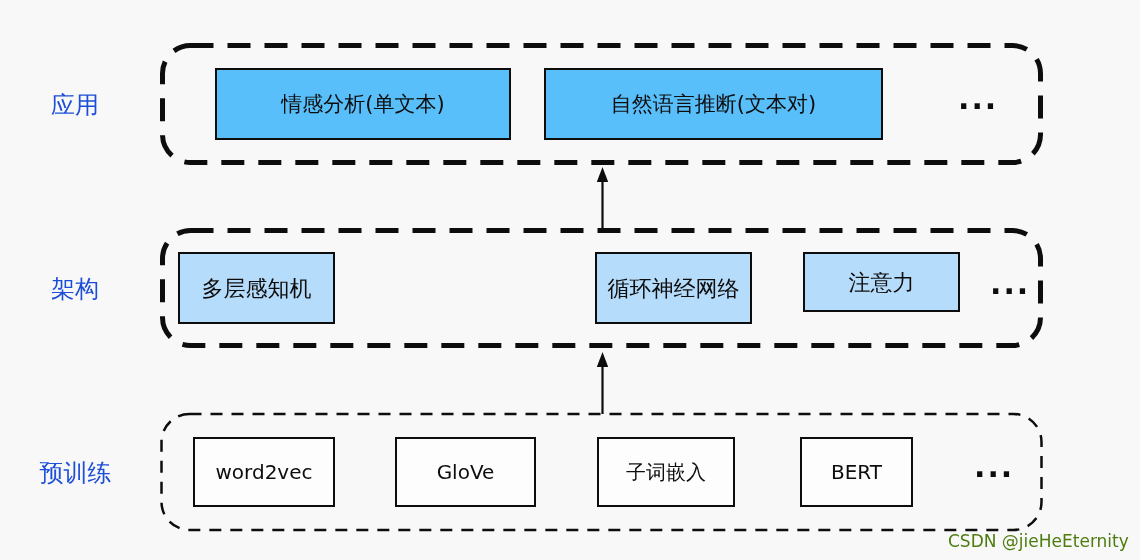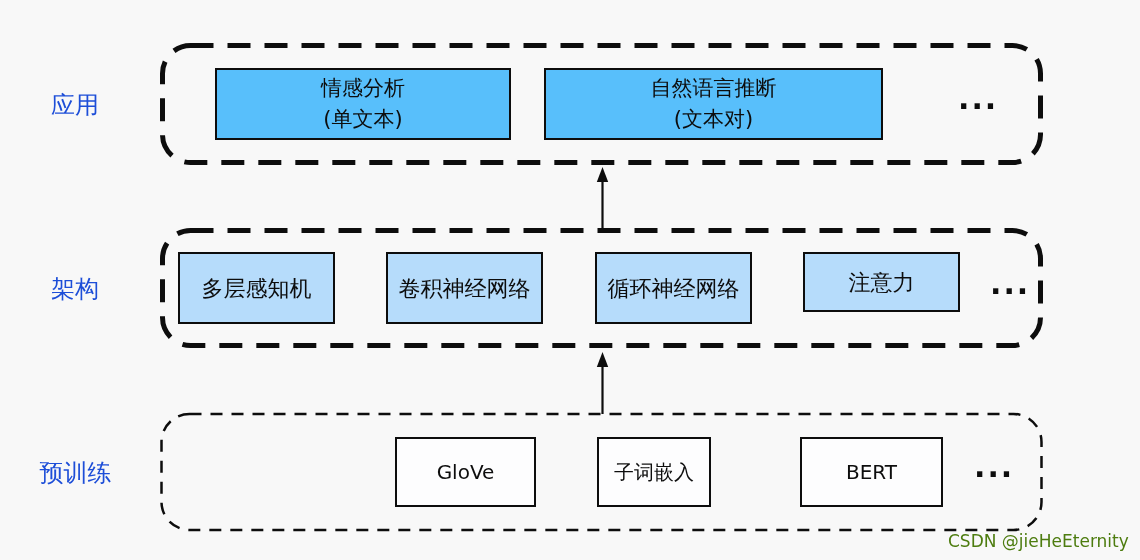--- a/index.html
+++ b/index.html
@@ -22,43 +22,43 @@
   }
   .lbl0 { left: 40px;  top: 90px;  width: 70px; }
   .lbl1 { left: 40px;  top: 274px; width: 70px; }
   .lbl2 { left: 23px;  top: 458px; width: 105px; }
 
   .box {
     position: absolute;
     box-sizing: border-box;
     border: 2.5px solid #0d0d0d;
     display: flex;
-    flex-direction: column;
+    flex-direction: row;
     align-items: center;
     justify-content: center;
     text-align: center;
     color: #0d0d0d;
     line-height: 31px;
   }
   .app-box      { background: var(--app-fill, #58bffb); font-size: 21px; }
   .arch-box     { background: var(--arch-fill, #b6dcfb); font-size: 22px; text-align: right; }
   .pretrain-box { background: var(--pre-fill, #fdfdfe);  font-size: 20px; }
 
   .l0b0 { left: 215px; top: 68px;  width: 296px; height: 72px; }
   .l0b1 { left: 544px; top: 68px;  width: 339px; height: 72px; }
 
   .l1b0 { left: 178px; top: 252px; width: 157px; height: 72px; }
   .l1b1 { left: 386px; top: 252px; width: 157px; height: 72px; }
   .l1b2 { left: 595px; top: 252px; width: 157px; height: 72px; }
   .l1b3 { left: 803px; top: 252px; width: 157px; height: 60px; }
 
   .l2b0 { left: 193px; top: 437px; width: 142px; height: 70px; }
   .l2b1 { left: 395px; top: 437px; width: 141px; height: 70px; }
-  .l2b2 { left: 597px; top: 437px; width: 114px; height: 70px; }
-  .l2b3 { left: 800px; top: 437px; width: 143px; height: 70px; }
+  .l2b2 { left: 597px; top: 437px; width: 138px; height: 70px; }
+  .l2b3 { left: 800px; top: 437px; width: 113px; height: 70px; }
 
   .dots {
     position: absolute;
     font-size: 30px;
     font-weight: 700;
     letter-spacing: 2px;
     line-height: 30px;
     color: #0d0d0d;
     white-space: nowrap;
   }
@@ -105,31 +105,31 @@
   </div>
   <div class="box app-box l0b1">
     <span>自然语言推断</span>
     <span>(文本对)</span>
   </div>
   <div class="dots dots0">...</div>
 
   <div class="box arch-box l1b0">
     <span>多层感知机</span>
   </div>
-  <div class="box arch-box l1b1">
-    <span>卷积神经网络</span>
-  </div>
   <div class="box arch-box l1b2">
     <span>循环神经网络</span>
   </div>
   <div class="box arch-box l1b3">
     <span>注意力</span>
   </div>
   <div class="dots dots1">...</div>
 
+  <div class="box pretrain-box l2b0">
+    <span>word2vec</span>
+  </div>
   <div class="box pretrain-box l2b1">
     <span>GloVe</span>
   </div>
   <div class="box pretrain-box l2b2">
     <span>子词嵌入</span>
   </div>
   <div class="box pretrain-box l2b3">
     <span>BERT</span>
   </div>
   <div class="dots dots2">...</div>

